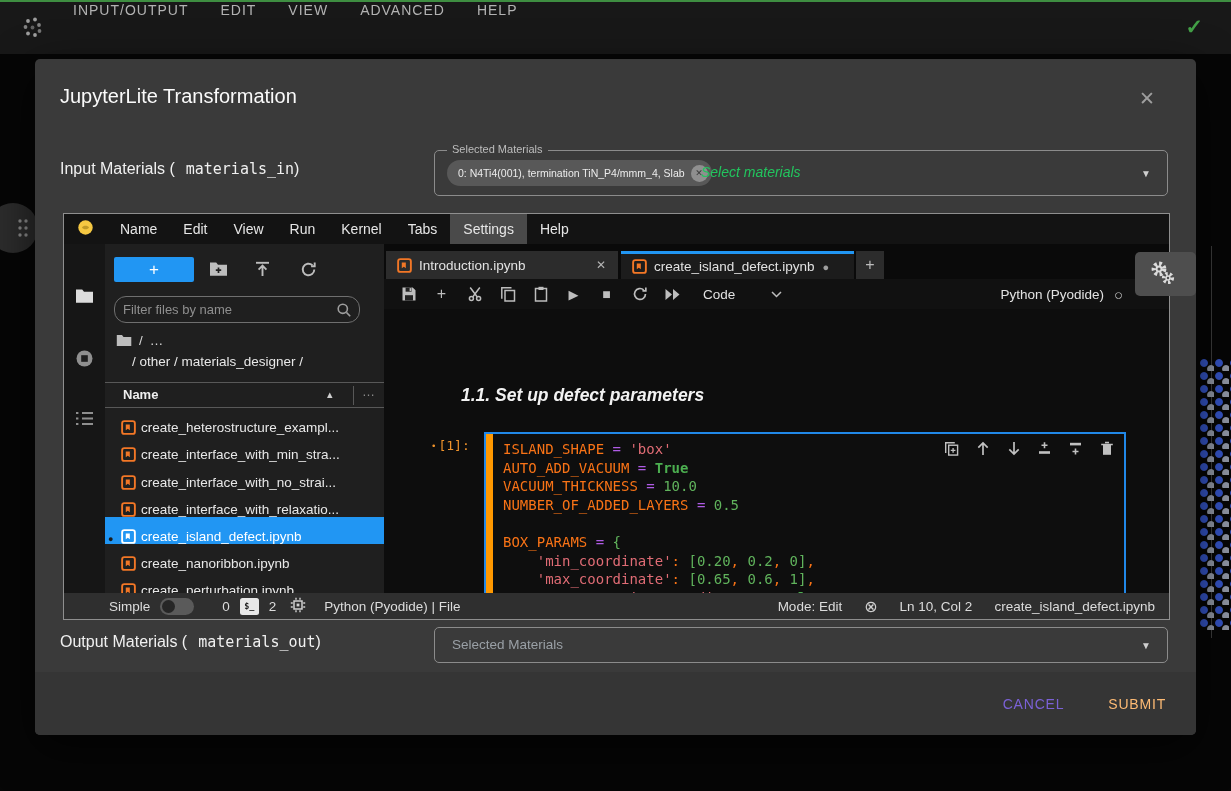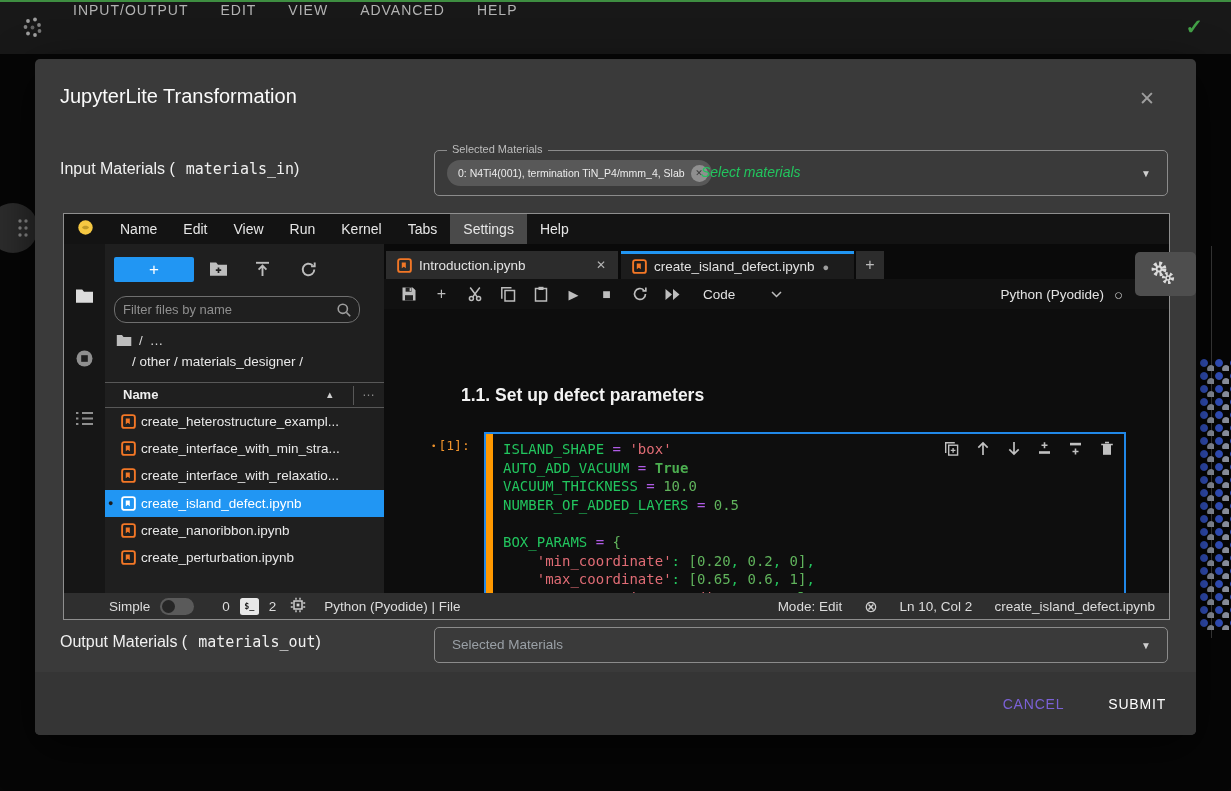--- a/index.html
+++ b/index.html
@@ -40,21 +40,21 @@
   .sel-placeholder{position:absolute;left:266px;top:13px;font-size:14px;color:#22c55e;font-style:italic;}
   .out-placeholder{position:absolute;left:17px;top:9px;font-size:13.5px;color:#9aa0a6;}
   .caret{position:absolute;right:16px;top:50%;transform:translateY(-50%);font-size:10px;color:#cfcfcf;cursor:pointer;}
 
   .gear-btn{position:absolute;left:1100px;top:193px;width:61px;height:44px;background:#4e4e4e;border-radius:5px;cursor:pointer;}
   .gear-btn svg{position:absolute;left:12px;top:8px;}
 
   .actions{position:absolute;left:0;top:613px;width:1161px;height:63px;background:#353535;border-radius:0 0 5px 5px;display:flex;align-items:center;justify-content:flex-end;gap:44px;padding-right:30px;box-sizing:border-box;}
   .btn{font-size:14px;font-weight:500;letter-spacing:.8px;cursor:pointer;}
   .btn-cancel{color:#7b61d6;}
-  .btn-submit{color:#ffffff;}
+  .btn-submit{color:#fdba74;}
 
   
   .jlframe{position:absolute;left:28px;top:154px;width:1105px;height:405px;background:#121212;border:1px solid #8f8f8f;box-sizing:content-box;}
   .jl-menubar{position:absolute;left:0;top:0;width:1105px;height:30px;background:#131313;display:flex;align-items:center;}
   .jl-favicon{margin:0 13px 0 13px;}
   .jl-menu{display:flex;align-items:center;height:30px;}
   .jl-menu .mi{font-size:14px;color:#e6e6e6;padding:0 13px;height:30px;display:flex;align-items:center;cursor:pointer;}
   .jl-menu .mi.active{background:#4a4a4a;}
 
   .activity{position:absolute;left:0;top:30px;width:41px;height:349px;background:#161616;}
@@ -67,21 +67,21 @@
   .fp-filter::placeholder{color:#8f8f8f;}
   .fp-search{position:absolute;left:231px;top:58px;}
   .bc1{position:absolute;left:11px;top:89px;display:flex;align-items:center;gap:7px;color:#d6d6d6;font-size:13.5px;}
   .bc2{position:absolute;left:27px;top:110px;color:#e8e8e8;font-size:13.5px;cursor:pointer;}
   .fheader{position:absolute;left:0;top:138px;width:279px;height:26px;border-top:1px solid #585858;border-bottom:1px solid #585858;box-sizing:border-box;cursor:pointer;}
   .fh-name{position:absolute;left:18px;top:4px;font-size:13px;font-weight:bold;color:#efefef;}
   .fh-sort{position:absolute;left:222px;top:5px;font-size:11px;color:#cfcfcf;}
   .fh-div{position:absolute;left:248px;top:3px;height:19px;border-left:1px solid #585858;}
   .fh-more{position:absolute;left:257px;top:1px;font-size:13px;color:#8a8a8a;}
   .frows{position:absolute;left:0;top:164px;width:279px;}
-  .frow{position:relative;height:27.2px;display:flex;align-items:center;cursor:pointer;}
+  .frow{position:relative;height:27.2px;display:flex;align-items:flex-end;cursor:pointer;}
   .frow .fdot{position:absolute;left:3px;font-size:9px;color:#1b1b1b;display:none;}
   .frow .nbicon{margin-left:16px;color:#f37726;flex:none;}
   .frow .fname{margin-left:5px;font-size:13.5px;color:#e8e8e8;white-space:nowrap;}
   .frow.sel{background:#2196f3;}
   .frow.sel .fdot{display:block;}
   .frow.sel .nbicon{color:#fff;}
   .frow.sel .fname{color:#fff;}
 
   .nbpanel{position:absolute;left:320px;top:30px;width:785px;height:349px;background:#0e0e0e;}
   .tabbar{position:absolute;left:0;top:0;width:785px;height:35px;background:#0a0a0a;}
@@ -95,28 +95,28 @@
   .tabplus{position:absolute;left:472px;top:7px;width:28px;height:28px;background:#2c2c2c;color:#bdbdbd;font-size:16px;display:flex;align-items:center;justify-content:center;cursor:pointer;}
 
   .nbtoolbar{position:absolute;left:0;top:35px;width:785px;height:30px;background:#111;display:flex;align-items:center;}
   .ti{width:17px;height:17px;margin-left:16px;display:flex;align-items:center;justify-content:center;cursor:pointer;flex:none;}
   .ti.glyph{color:#bdbdbd;font-size:12px;}
   .celltype{margin-left:22px;font-size:13.5px;color:#e2e2e2;cursor:pointer;display:flex;align-items:center;gap:36px;}
   .kernelpick{margin-left:auto;margin-right:46px;display:flex;align-items:center;gap:10px;font-size:13.5px;color:#e2e2e2;cursor:pointer;}
   .kcircle{font-size:15px;color:#bdbdbd;}
 
   .nbcontent{position:absolute;left:0;top:65px;width:785px;height:284px;background:#0d0d0d;overflow:hidden;}
-  .nbheading{position:absolute;left:77px;top:76px;font-size:17.5px;font-weight:bold;color:#f2f2f2;}
+  .nbheading{position:absolute;left:77px;top:76px;font-size:17.5px;font-weight:bold;color:#f2f2f2;font-style:italic;}
   .prompt{position:absolute;left:47px;top:129px;font-family:"DejaVu Sans Mono",monospace;font-size:13px;color:#f0932b;display:flex;align-items:center;gap:1px;}
   .prompt .pb{font-size:9px;margin-right:1px;}
   .cell{position:absolute;left:100px;top:123px;width:642px;height:201px;box-sizing:border-box;border:2px solid #2188e8;background:#0e0e0e;cursor:text;}
   .collapser{position:absolute;left:0;top:0;width:7px;height:197px;background:#ff9800;cursor:pointer;}
   .code{position:absolute;left:17px;top:6px;}
   .cl{height:18.6px;white-space:pre;font-family:"DejaVu Sans Mono",monospace;font-size:14px;line-height:18.6px;}
-  .tv{color:#22c55e;} .to{color:#b05ce6;} .ts{color:#e06c75;} .tn{color:#60b35c;}
+  .tv{color:#f97316;} .to{color:#b05ce6;} .ts{color:#e06c75;} .tn{color:#60b35c;}
   .tk{color:#4caf50;font-weight:bold;} .tb{color:#60b35c;}
   .celltools{position:absolute;right:9px;top:6px;display:flex;gap:14px;align-items:center;}
   .celltools .ci{width:17px;height:17px;display:flex;align-items:center;justify-content:center;cursor:pointer;color:#c0c0c0;}
 
   .statusbar{position:absolute;left:0;top:379px;width:1105px;height:26px;background:#2f2f2f;font-size:13.5px;color:#dcdcdc;}
   .sb-left{position:absolute;left:45px;top:0;height:26px;display:flex;align-items:center;}
   .sb-right{position:absolute;right:14px;top:0;height:26px;display:flex;align-items:center;gap:22px;}
   .toggle{width:34px;height:17px;border-radius:9px;background:#5a5a5a;position:relative;margin-left:10px;cursor:pointer;}
   .toggle::after{content:"";position:absolute;left:2px;top:2px;width:13px;height:13px;border-radius:50%;background:#262626;}
   .termicon{width:19px;height:17px;background:#e8e8e8;border-radius:2.5px;color:#222;font-family:"DejaVu Sans Mono",monospace;font-size:8.5px;font-weight:bold;display:flex;align-items:center;justify-content:center;}
@@ -276,20 +276,27 @@
                 <path d="M5.1 11V4.7h4.3V11L7.25 9.4z" fill="currentColor"></path>
               </svg>
             <span class="fname">create_heterostructure_exampl...</span>
           </div>
           <div class="frow">
             <svg class="nbicon" width="15" height="15" viewBox="0 0 16 16">
                 <rect x="1.2" y="1.2" width="13.6" height="13.6" rx="2.4" fill="none" stroke="currentColor" stroke-width="2"></rect>
                 <path d="M5.1 11V4.7h4.3V11L7.25 9.4z" fill="currentColor"></path>
               </svg>
             <span class="fname">create_interface_with_min_stra...</span>
+          </div>
+          <div class="frow">
+            <svg class="nbicon" width="15" height="15" viewBox="0 0 16 16">
+                <rect x="1.2" y="1.2" width="13.6" height="13.6" rx="2.4" fill="none" stroke="currentColor" stroke-width="2"></rect>
+                <path d="M5.1 11V4.7h4.3V11L7.25 9.4z" fill="currentColor"></path>
+              </svg>
+            <span class="fname">create_interface_with_no_strai...</span>
           </div>
           <div class="frow">
             <svg class="nbicon" width="15" height="15" viewBox="0 0 16 16">
                 <rect x="1.2" y="1.2" width="13.6" height="13.6" rx="2.4" fill="none" stroke="currentColor" stroke-width="2"></rect>
                 <path d="M5.1 11V4.7h4.3V11L7.25 9.4z" fill="currentColor"></path>
               </svg>
             <span class="fname">create_interface_with_relaxatio...</span>
           </div>
           <div class="frow sel">
             <span class="fdot">●</span>

